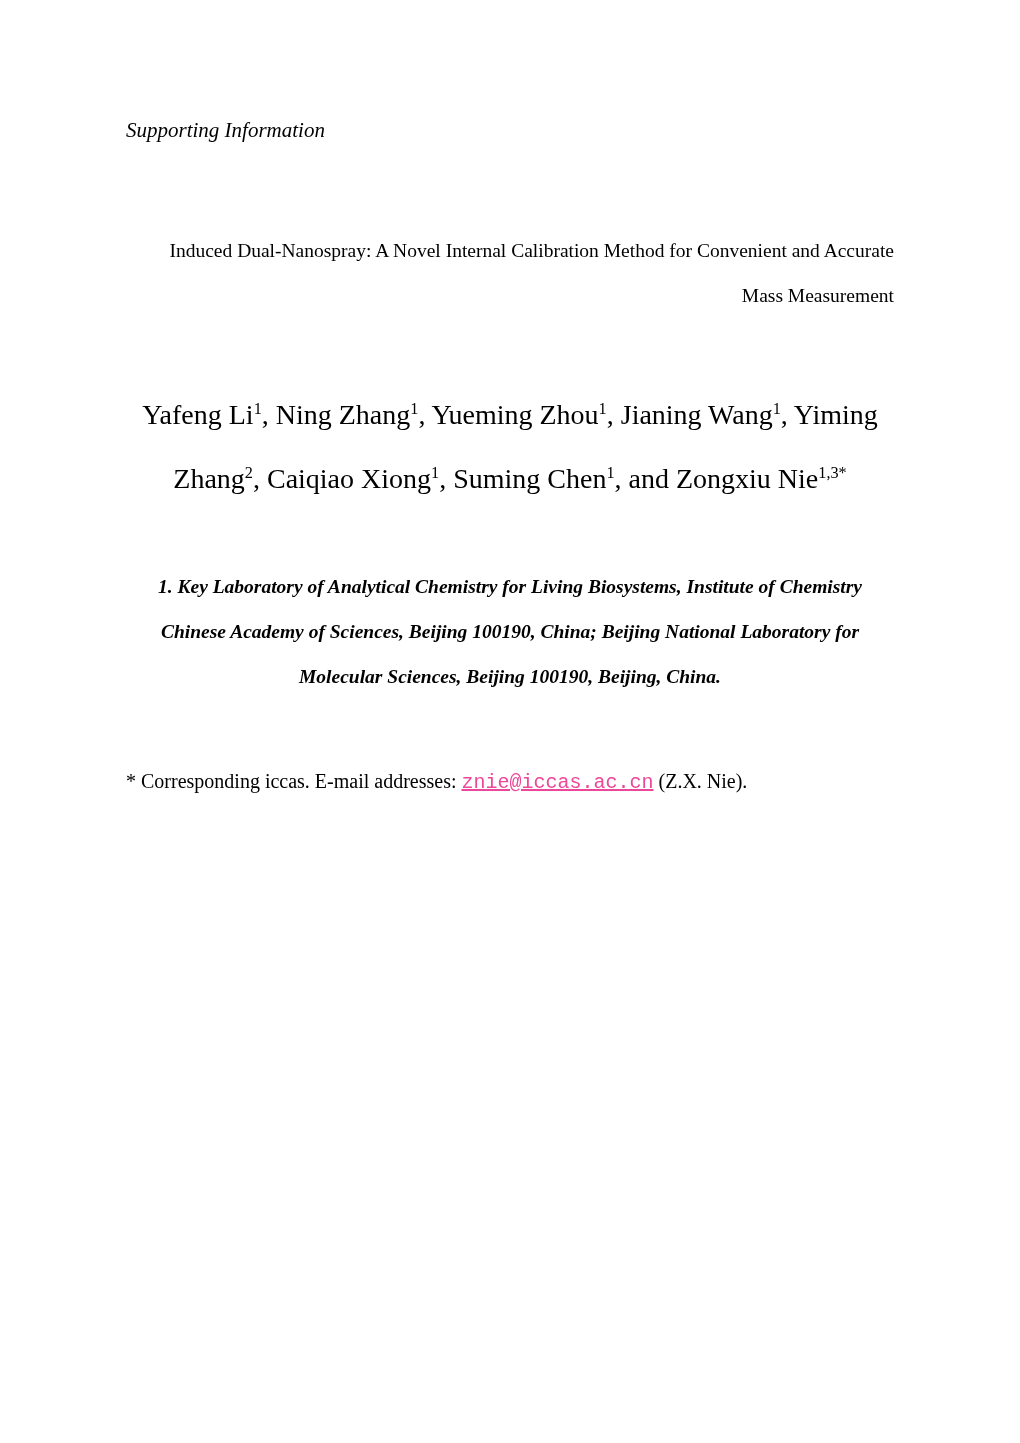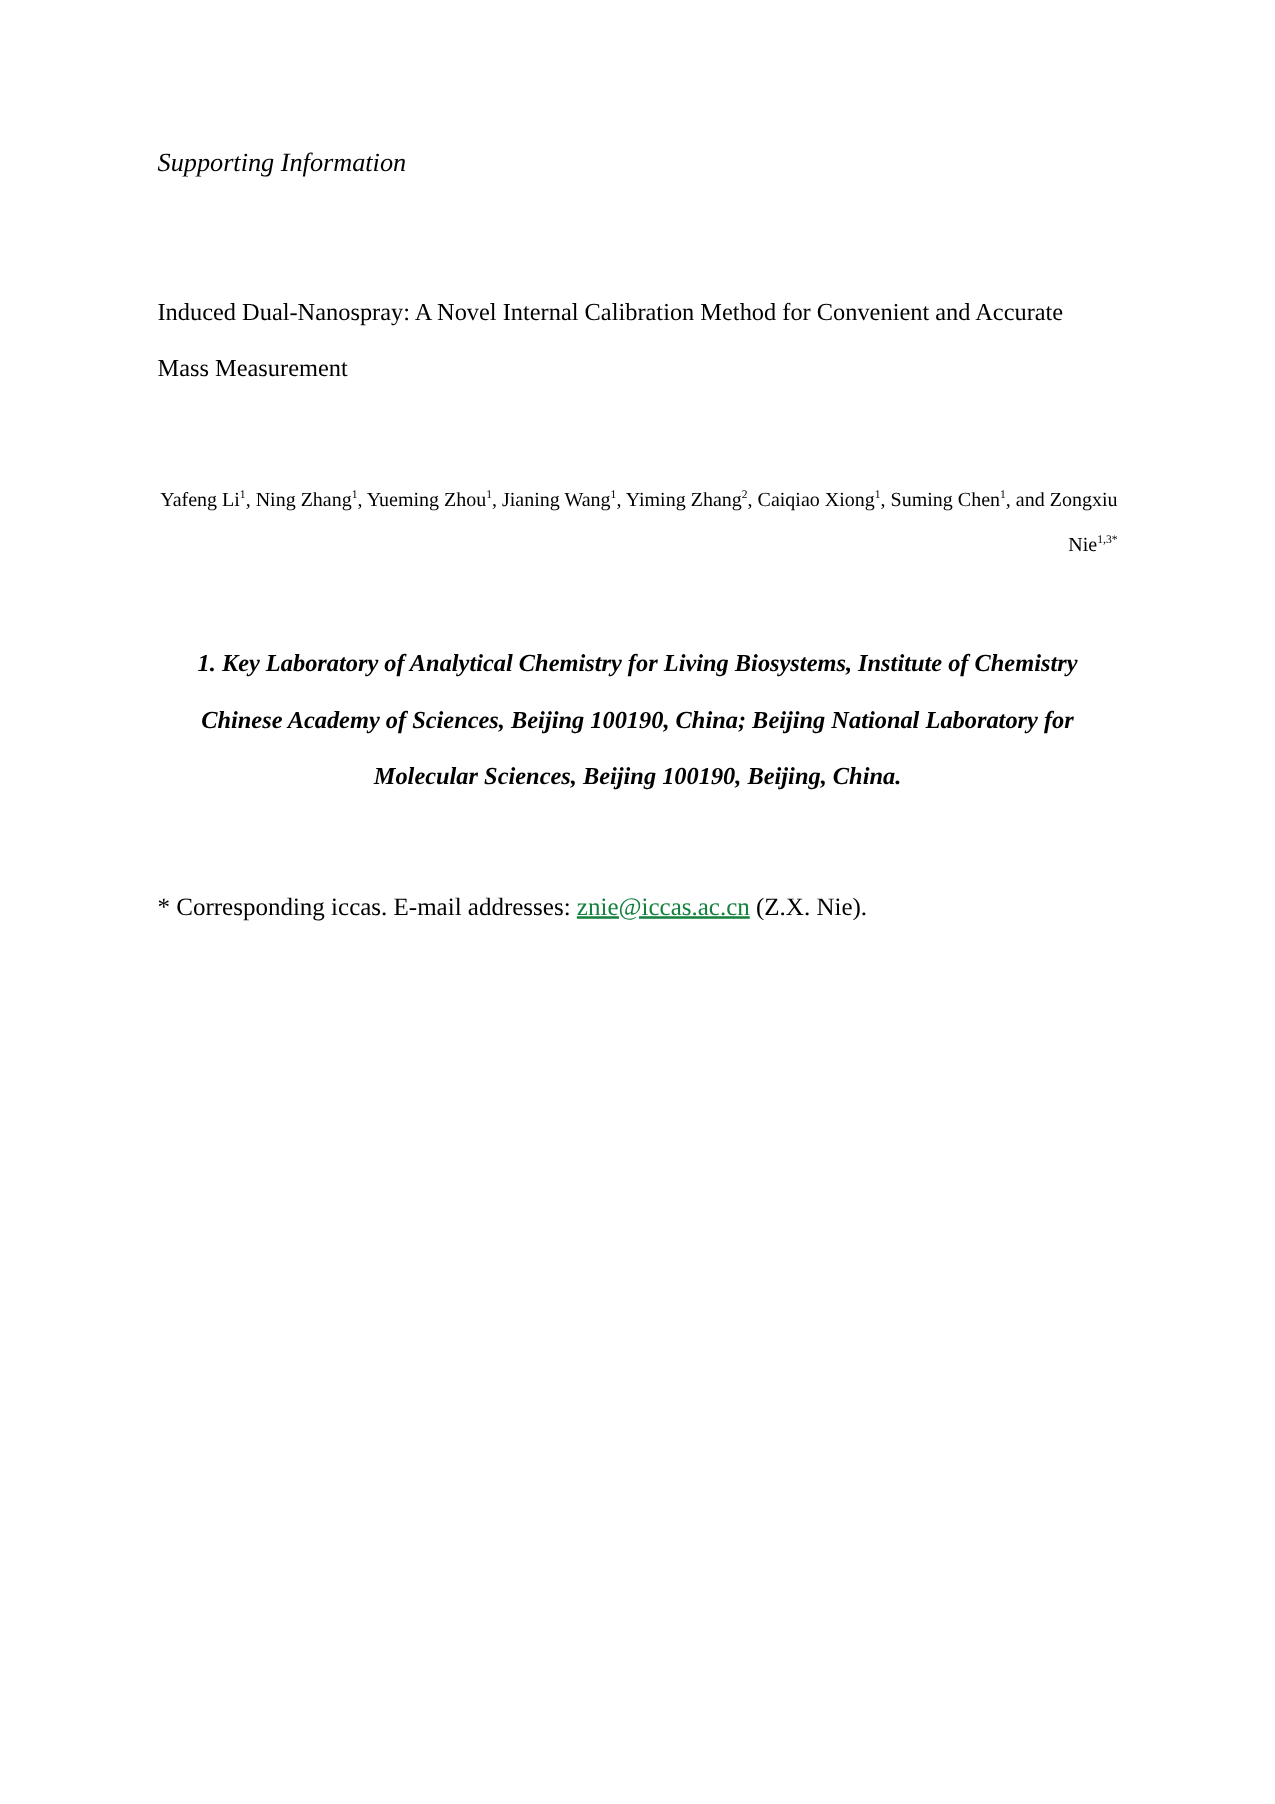--- a/index.html
+++ b/index.html
@@ -25,27 +25,27 @@
     margin: 0;
     font-size: 21px;
     font-style: italic;
     font-weight: normal;
     text-align: left;
   }
   .title {
     margin: 86px 0 0 0;
     font-size: 19.5px;
     font-weight: normal;
-    text-align: left;
+    text-align: right;
     line-height: 2.3;
   }
   .authors {
     margin: 64px 0 0 0;
-    font-size: 16px;
-    text-align: right;
+    font-size: 28px;
+    text-align: center;
     line-height: 2.3;
   }
   .authors sup {
     font-size: 0.58em;
     line-height: 0;
   }
   .affiliations {
     margin: 54px 0 0 0;
     font-style: italic;
     text-align: center;
@@ -56,23 +56,24 @@
     margin: 0;
     font-weight: bold;
   }
   .correspondence {
     margin: 58px 0 0 0;
     font-size: 20px;
     text-align: left;
     line-height: 2.3;
   }
   .email-link {
-    color: #15803d;
+    color: #ec4899;
     text-decoration: underline;
     cursor: pointer;
+    font-family: Liberation Mono, monospace;
   }
 </style>
 </head>
 <body>
 
 <div class="page">
 
   <p class="si-header">Supporting Information</p>
 
   <p class="title">Induced Dual-Nanospray: A Novel Internal Calibration Method for Convenient and Accurate Mass Measurement</p>

